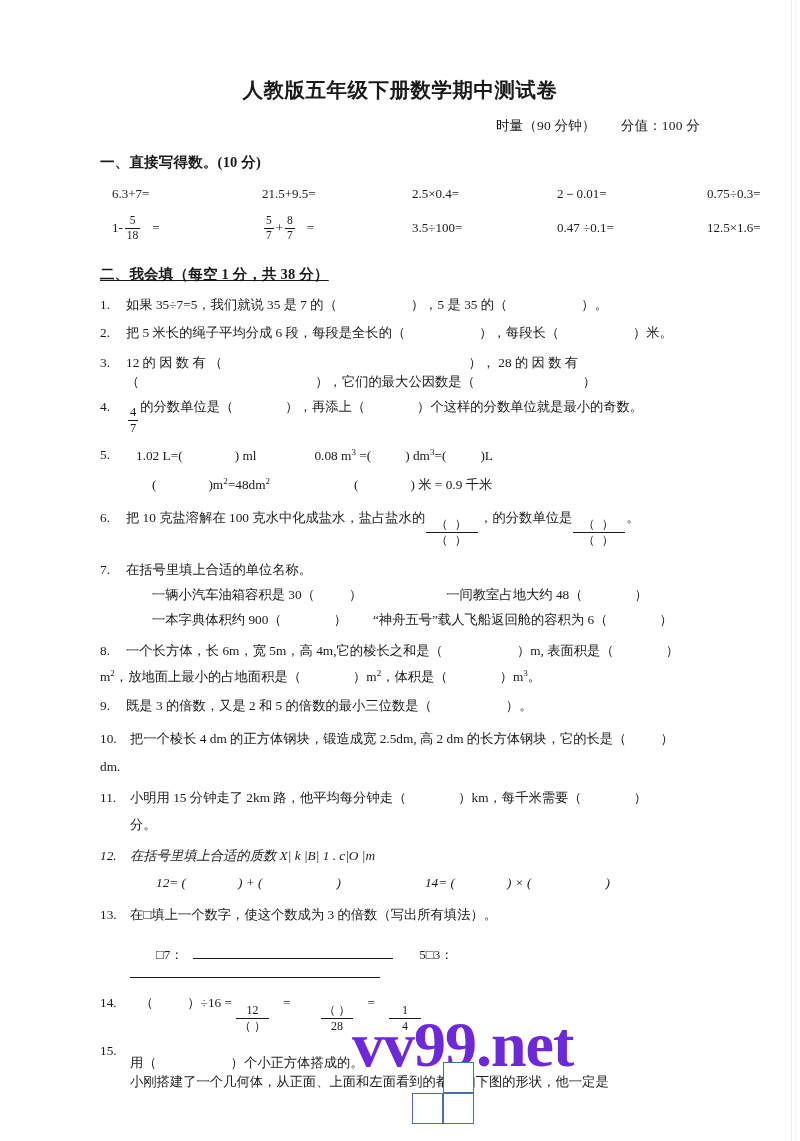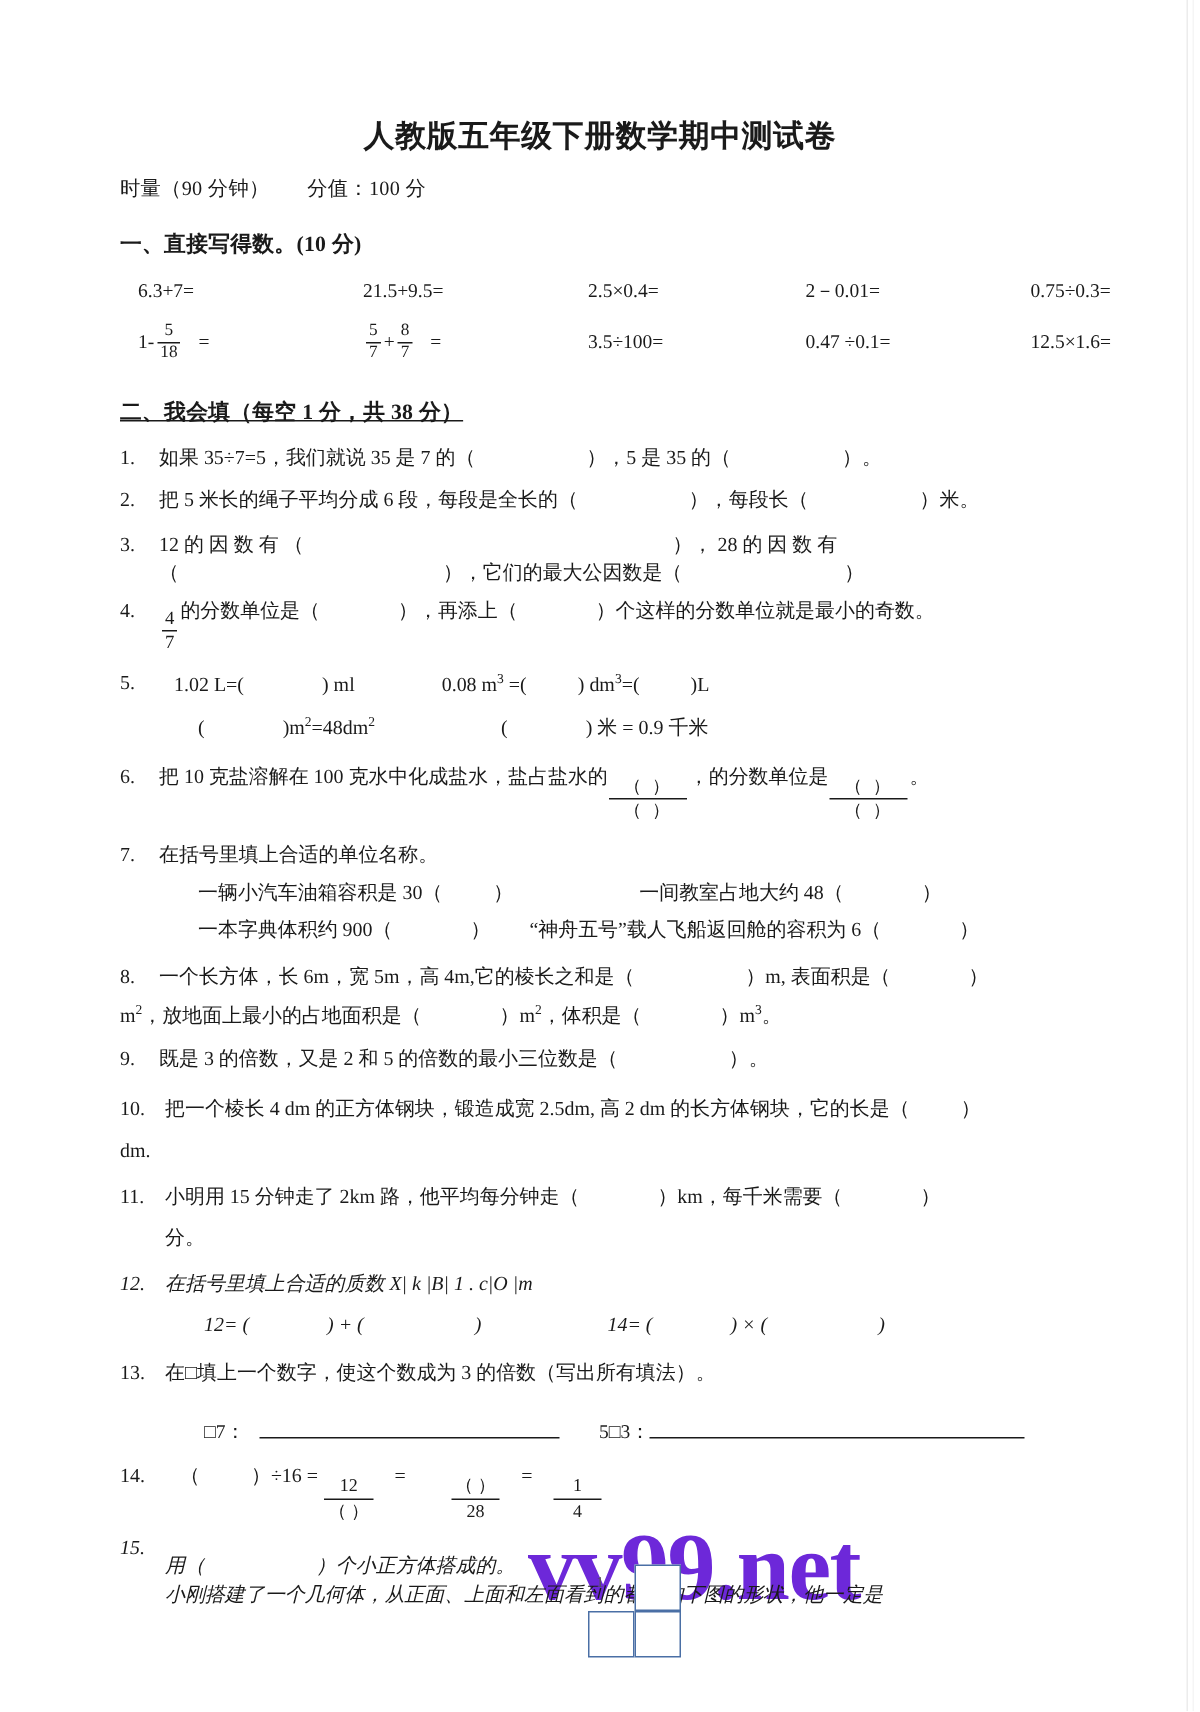--- a/index.html
+++ b/index.html
@@ -28,21 +28,21 @@
     background: #ececec;
   }
   .page-edge-right2 {
     position: absolute;
     top: 0; right: 4px;
     width: 1px; height: 1141px;
     background: #f5f5f5;
   }
   .content {
     position: relative;
-    padding: 0 80px;
+    padding: 0 100px;
     z-index: 2;
   }
 
   
   .watermark {
     position: absolute;
     left: 352px;
     top: 1008px;
     font-family: Liberation Serif, serif;
     font-weight: bold;
@@ -57,21 +57,21 @@
   
   .doc-title {
     text-align: center;
     font-size: 20.5px;
     font-weight: bold;
     margin: 0;
     padding-top: 76px;
     letter-spacing: 0.5px;
   }
   .doc-subtitle {
-    text-align: left;
+    text-align: right;
     font-size: 13.5px;
     margin: 0;
     padding-top: 13px;
     letter-spacing: 0.2px;
   }
   .doc-subtitle .gap { display: inline-block; width: 18px; }
 
   
   .section-head {
     font-size: 14.5px;
@@ -384,21 +384,21 @@
           </span><span class="sp"></span><span>=</span><span class="sp-lg"></span><span class="f14">
             <span class="num">（  ）</span>
             <span class="den">28</span>
           </span><span class="sp"></span><span>=</span><span class="sp"></span><span class="f14">
             <span class="num">1</span>
             <span class="den">4</span>
           </span>
       </div>
     </div>
 
-    <div class="q" style="font-style:italic;">
+    <div class="q" style="">
       <div class="q-num wide">15.</div>
       <div class="q-body">
         <span class="q-line" style="margin-top:12px;"><span>用（</span><span class="blank-l"></span><span>）个小正方体搭成的。</span></span>
         <span class="q-line">小刚搭建了一个几何体，从正面、上面和左面看到的都是如下图的形状，他一定是</span>
       </div>
     </div>
 
     <div class="figure-wrap">
       <div class="shape">
         <div class="cell cell-top-right" style="border-color: rgb(74, 111, 165);"></div>

